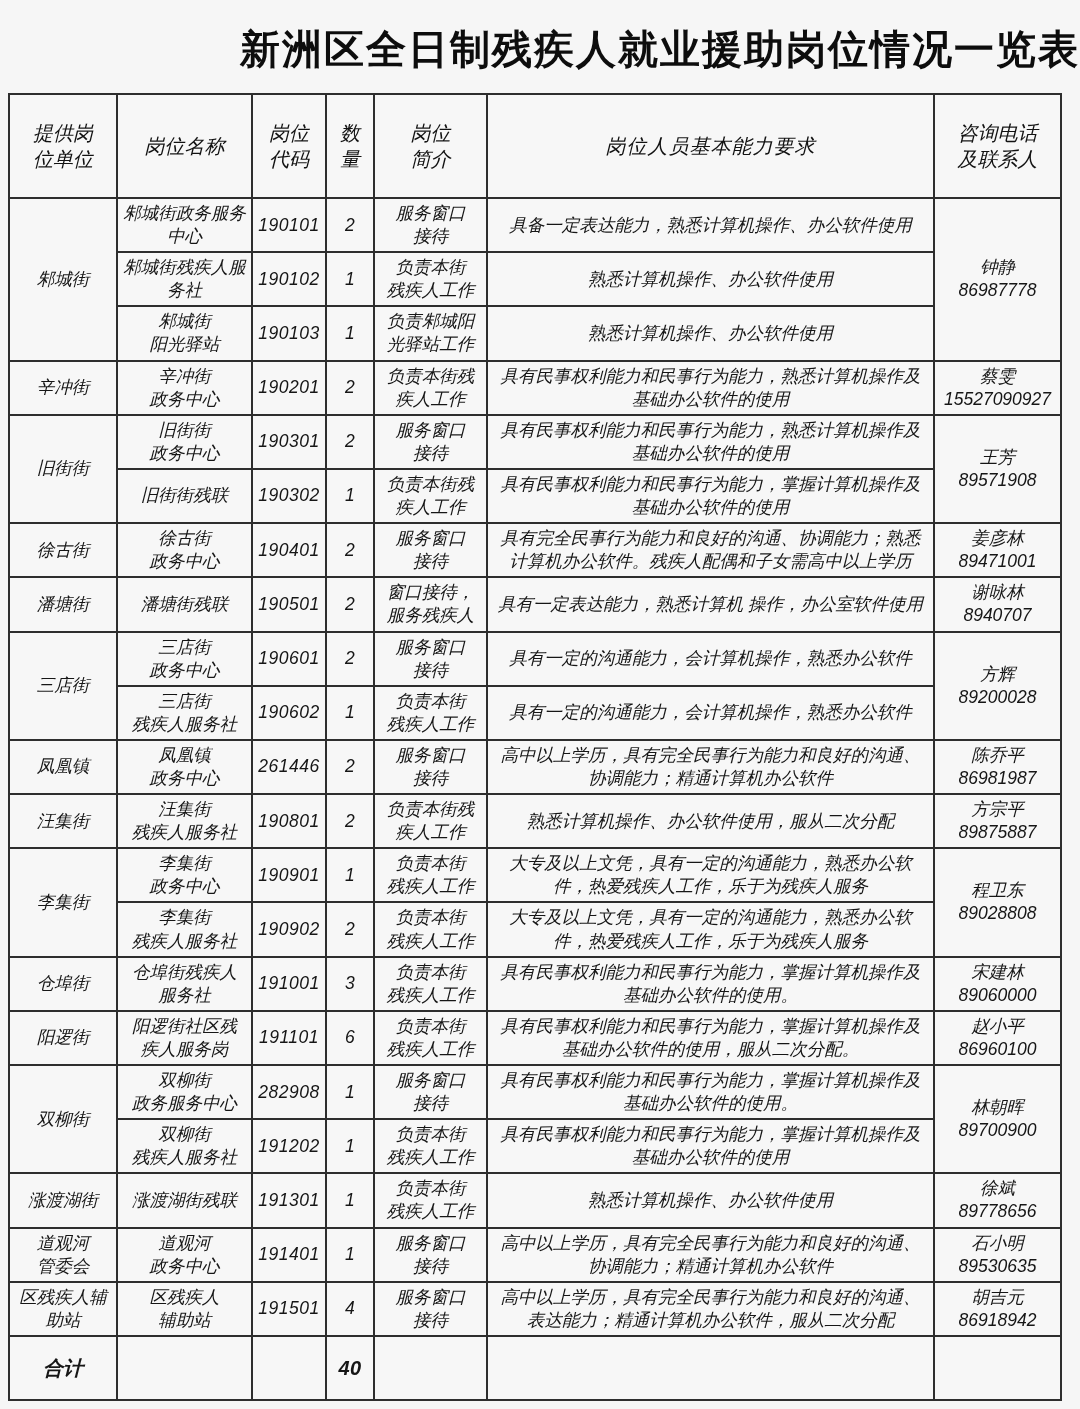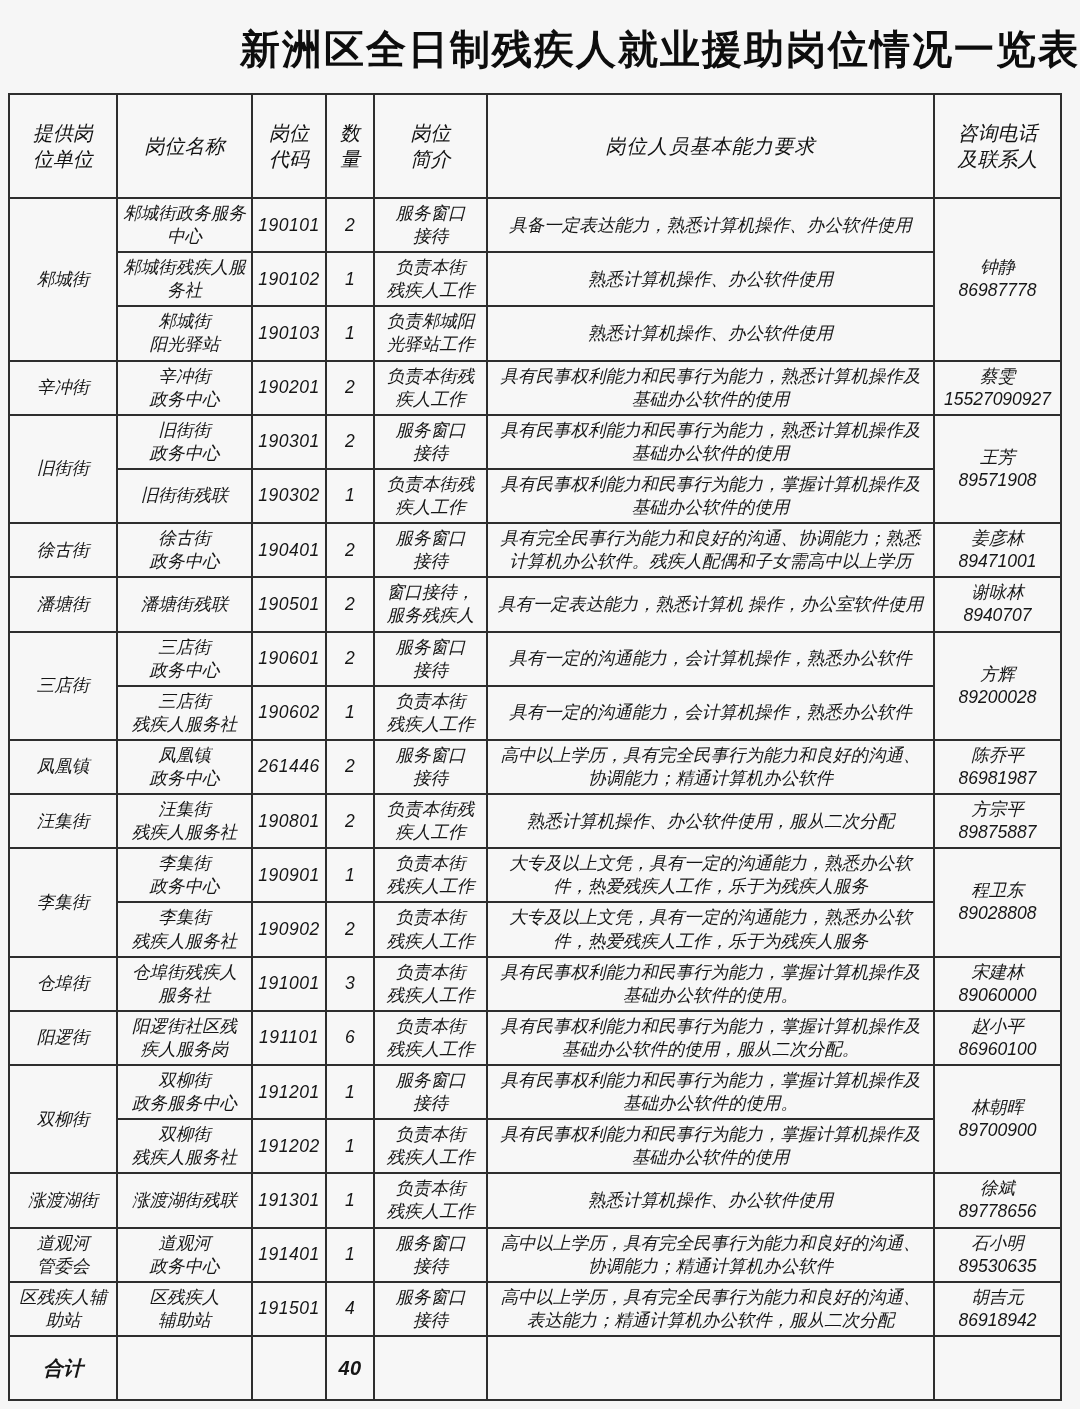--- a/index.html
+++ b/index.html
@@ -273,21 +273,21 @@
           <td class="cell-intro">负责本街
 残疾人工作</td>
           <td class="cell-req">具有民事权利能力和民事行为能力，掌握计算机操作及基础办公软件的使用，服从二次分配。</td>
           <td class="cell-contact">赵小平
 86960100</td>
         </tr>
         <tr>
           <td class="cell-unit" rowspan="2">双柳街</td>
           <td class="cell-name">双柳街
 政务服务中心</td>
-          <td class="cell-code">191201</td>
+          <td class="cell-code">282908</td>
           <td class="cell-qty">1</td>
           <td class="cell-intro">服务窗口
 接待</td>
           <td class="cell-req">具有民事权利能力和民事行为能力，掌握计算机操作及基础办公软件的使用。</td>
           <td class="cell-contact" rowspan="2">林朝晖
 89700900</td>
         </tr>
         <tr>
           <td class="cell-name">双柳街
 残疾人服务社</td>

